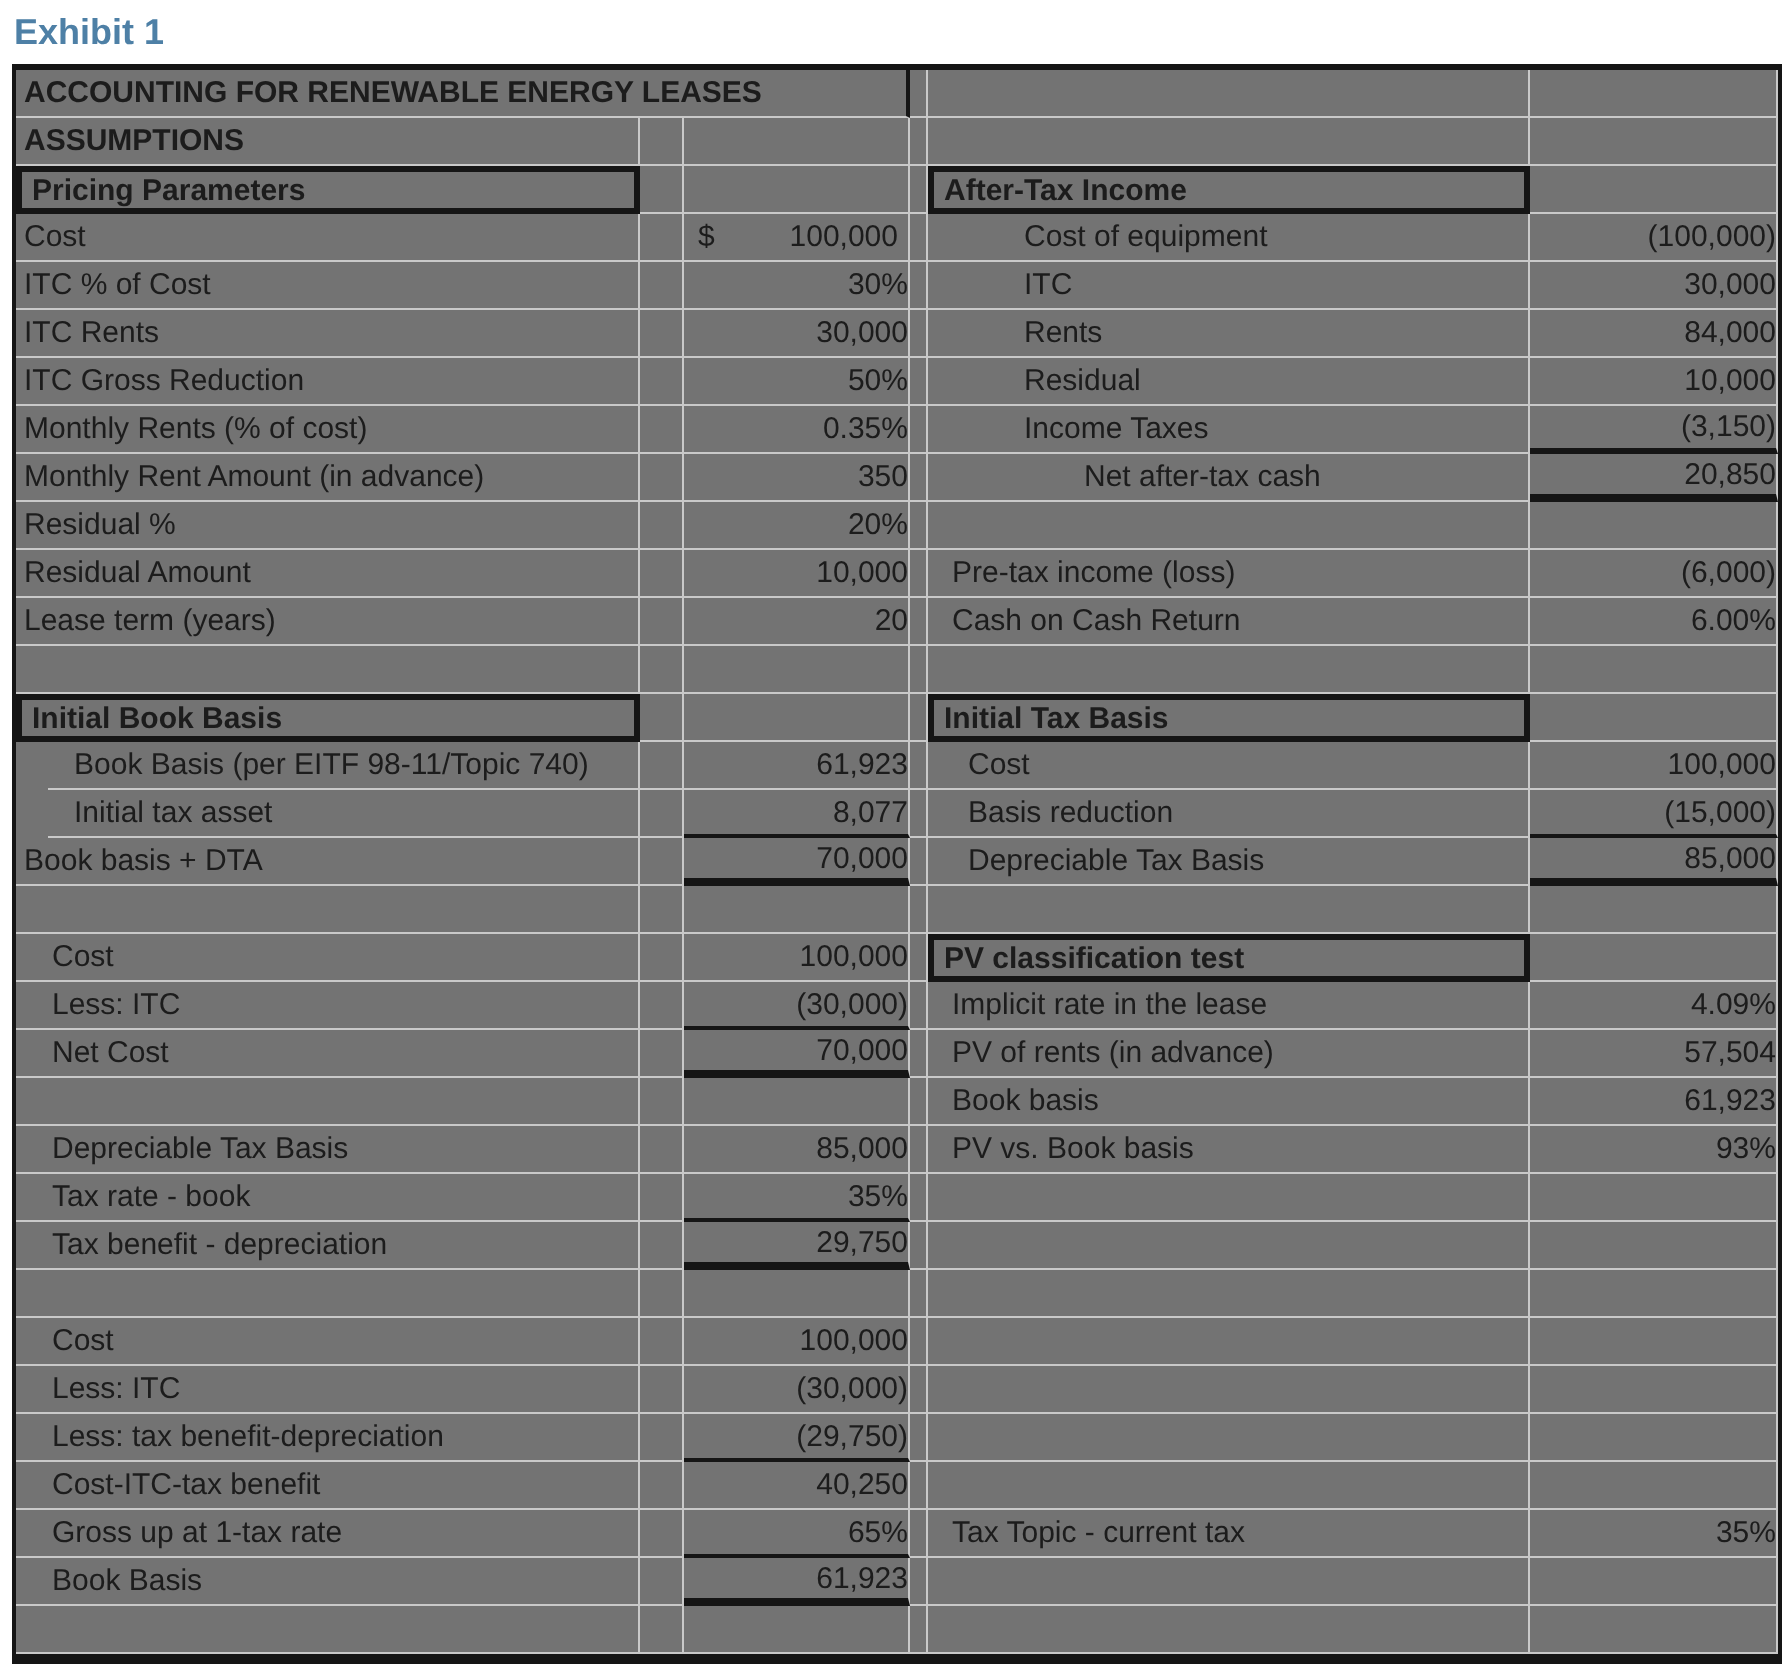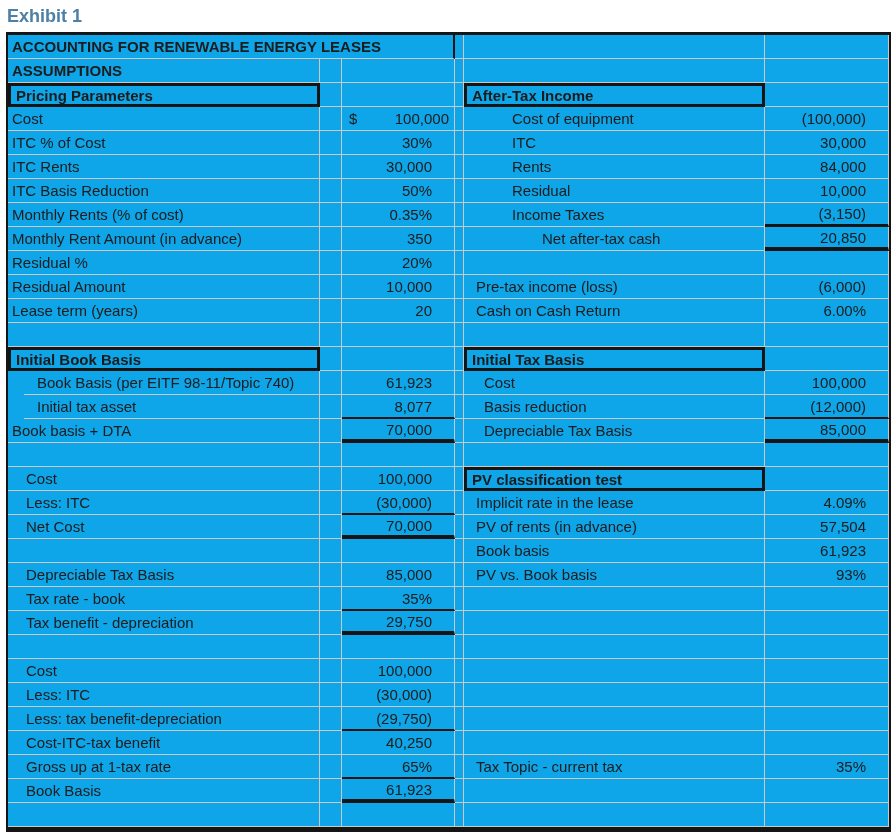--- a/index.html
+++ b/index.html
@@ -17,33 +17,33 @@
   }
   .sheet{
     display:grid;
     grid-template-columns:312px 22px 113px 9px 301px 124px;
     grid-auto-rows:24px;
     width:881px;
     margin-left:6px;
     border:2px solid #151515;
     border-top-width:3px;
     border-bottom-width:5px;
-    background:#0ea5e9;
+    background:#737373;
   }
   .c{
     box-sizing:border-box;
     height:24px;
     display:flex;align-items:center;
     border-right:1px solid #c9c9c9;
     border-bottom:1px solid #c9c9c9;
     font-size:15px;
     white-space:nowrap;overflow:hidden;
   }
   .l{justify-content:flex-start;padding-left:4px;}
-  .v{justify-content:flex-end;padding-right:22px;}
+  .v{justify-content:flex-end;padding-right:0;}
   .cur{justify-content:space-between;padding-left:7px;padding-right:5px;}
   .b{font-weight:bold;}
   .span3{grid-column:1/4;border-right:2px solid #151515;}
   .box{
     border:3px solid #151515;
     font-weight:bold;
     padding-left:5px;
   }
   .bb2{border-bottom:2px solid #151515;}
   .bb3{border-bottom:3px solid #151515;}
@@ -100,21 +100,21 @@
     <div class="c l ra">ITC</div>
     <div class="c v">30,000</div>
 
     <div class="c l">ITC Rents</div>
     <div class="c"></div>
     <div class="c v">30,000</div>
     <div class="c"></div>
     <div class="c l ra">Rents</div>
     <div class="c v">84,000</div>
 
-    <div class="c l">ITC Basis Reduction</div>
+    <div class="c l">ITC Gross Reduction</div>
     <div class="c"></div>
     <div class="c v">50%</div>
     <div class="c"></div>
     <div class="c l ra">Residual</div>
     <div class="c v">10,000</div>
 
     <div class="c l">Monthly Rents (% of cost)</div>
     <div class="c"></div>
     <div class="c v">0.35%</div>
     <div class="c"></div>
@@ -168,21 +168,21 @@
     <div class="c v">61,923</div>
     <div class="c"></div>
     <div class="c l rc">Cost</div>
     <div class="c v">100,000</div>
 
     <div class="c l in1">Initial tax asset</div>
     <div class="c"></div>
     <div class="c v bb2">8,077</div>
     <div class="c"></div>
     <div class="c l rc">Basis reduction</div>
-    <div class="c v bb2">(12,000)</div>
+    <div class="c v bb2">(15,000)</div>
 
     <div class="c l in2">Book basis + DTA</div>
     <div class="c"></div>
     <div class="c v bb4">70,000</div>
     <div class="c"></div>
     <div class="c l rc">Depreciable Tax Basis</div>
     <div class="c v bb4">85,000</div>
 
     <div class="c"></div>
     <div class="c"></div>

